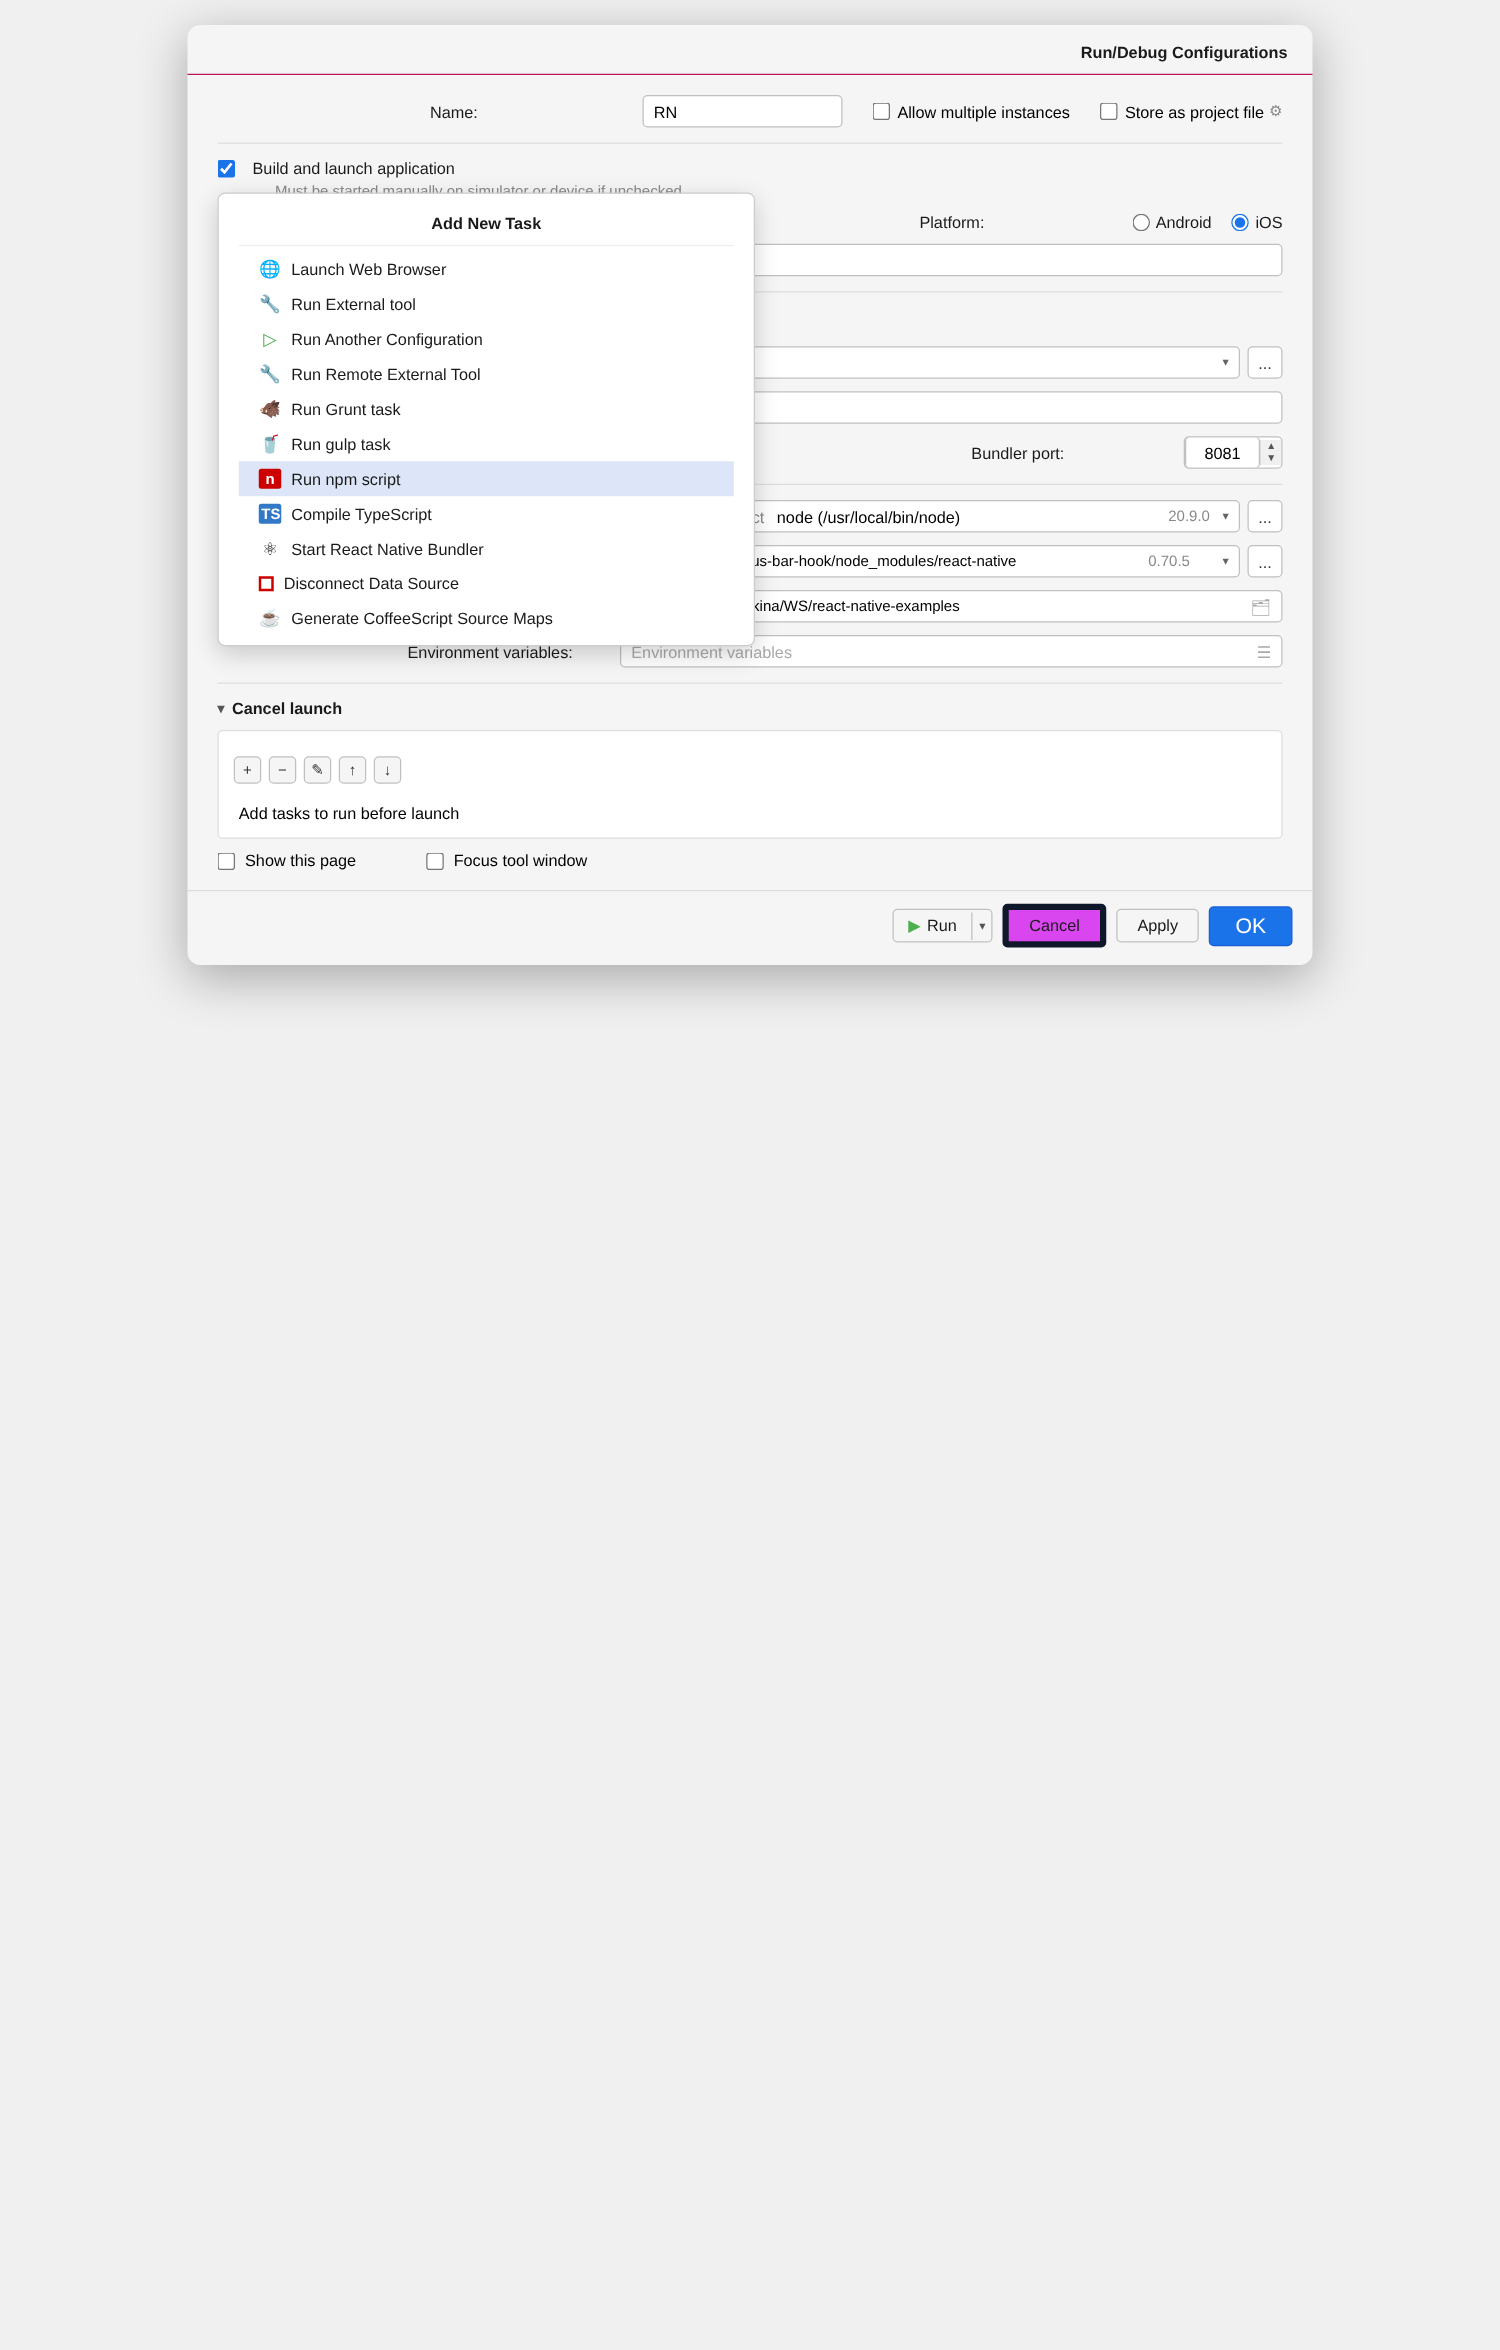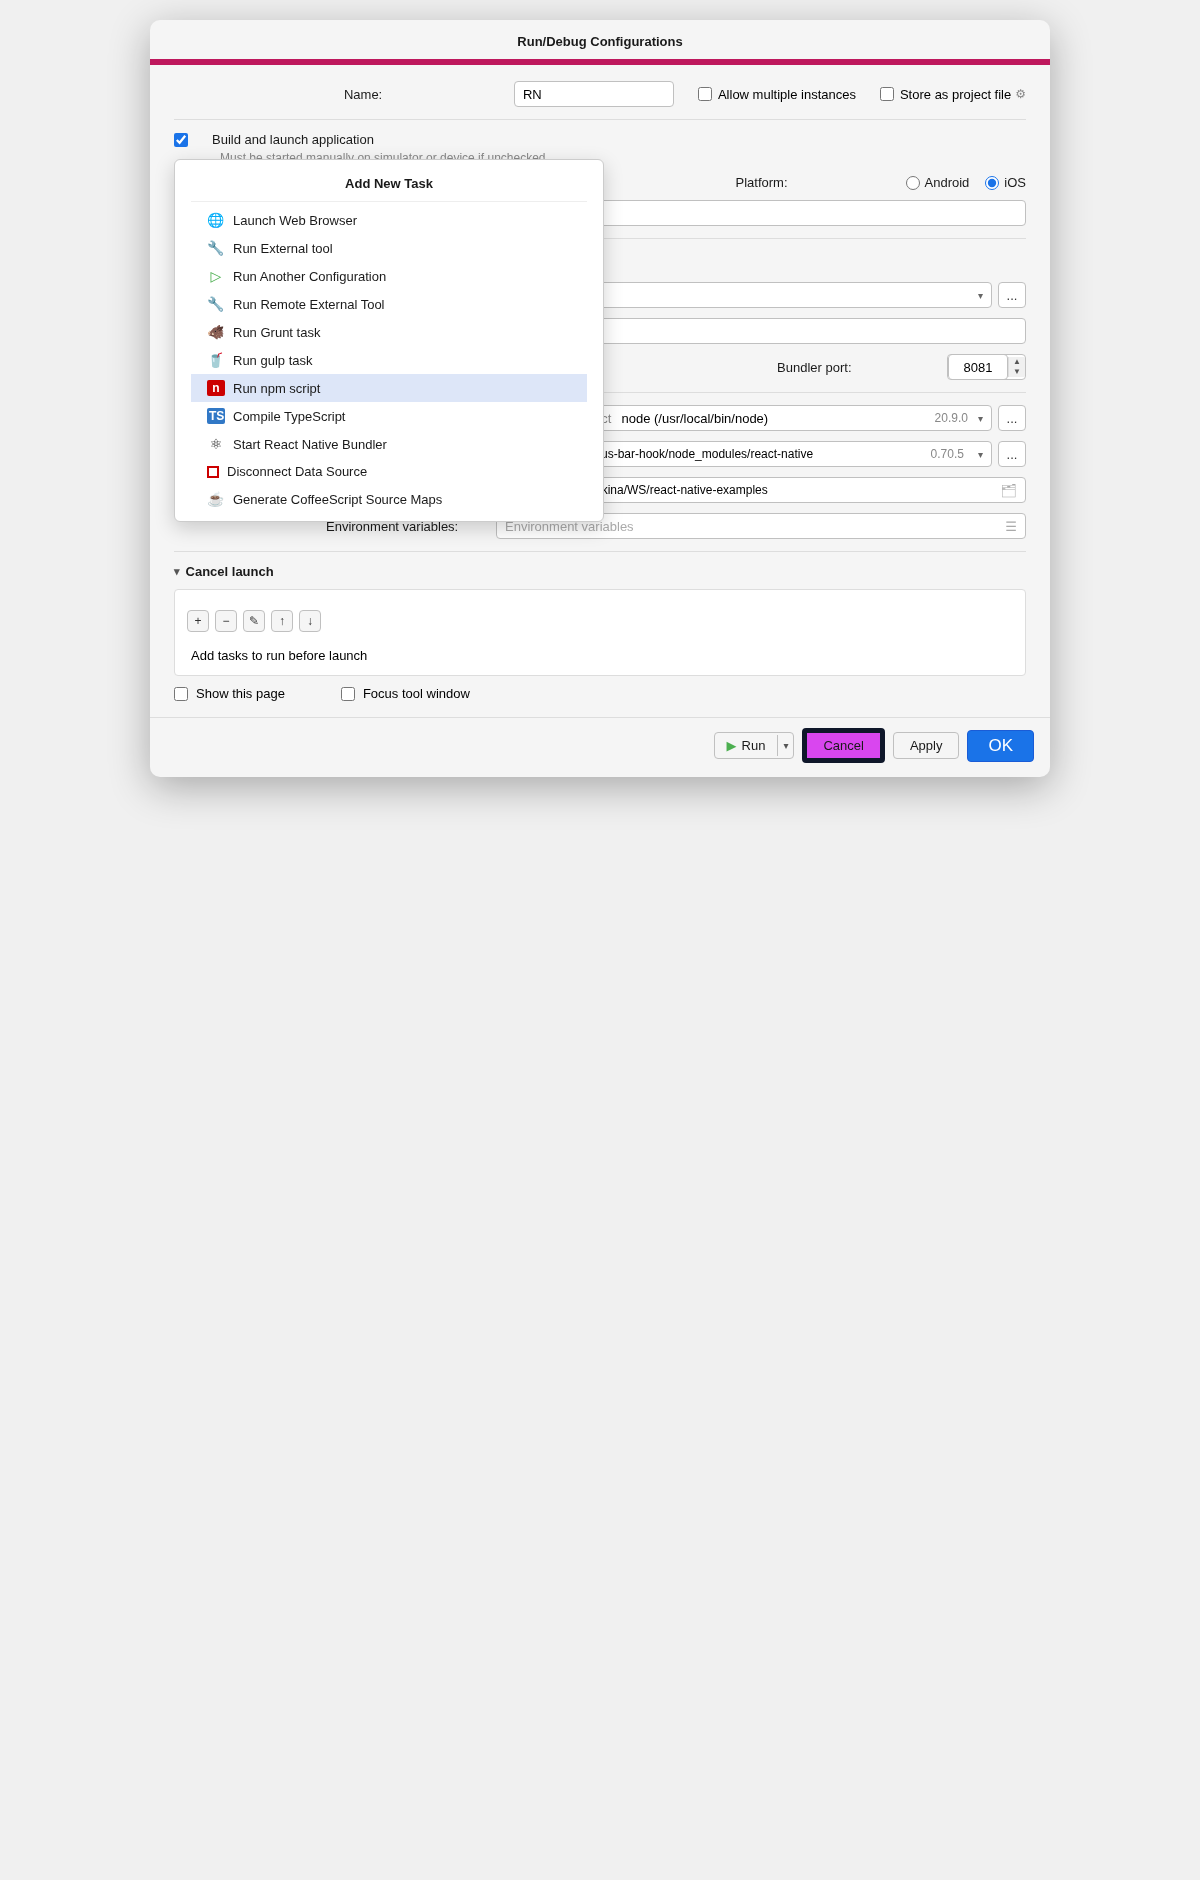--- a/index.html
+++ b/index.html
@@ -15,26 +15,26 @@
     }
     .dialog {
       background: #f5f5f5;
       border-radius: 10px;
       box-shadow: 0 10px 40px rgba(0,0,0,0.3);
       width: 900px;
       position: relative;
       overflow: visible;
     }
     .dialog-title {
-      text-align: center;
+      text-align: right;
       padding: 14px 20px 10px;
       font-size: 13px;
       font-weight: 600;
       color: #1a1a1a;
-      border-bottom: 6px solid #be185d;
+      border-bottom: 1px solid #be185d;
     }
     .dialog-body {
       padding: 16px 24px;
     }
     .form-row {
       display: flex;
       align-items: center;
       margin-bottom: 10px;
       justify-content: flex-end;
     }
@@ -58,21 +58,21 @@
       width: 568px;
     }
     input[type="checkbox"] {
       width: 14px;
       height: 14px;
       cursor: pointer;
     }
     .section-checkbox-row {
       display: flex;
       align-items: center;
-      gap: 24px;
+      gap: 14px;
       margin-bottom: 4px;
     }
     .section-desc {
       color: #888;
       font-size: 12px;
       margin-left: 46px;
       margin-bottom: 10px;
     }
     .indented-section {
       margin-left: 30px;
@@ -440,21 +440,21 @@
       </div>
       <button class="ellipsis-btn">...</button>
     </div>
 
     <div class="form-row">
       <span class="form-label">React Native package:</span>
       <div class="dropdown dropdown-medium">
         <div class="dropdown-inner">
           <span style="font-size:12px;">n-status-bar-hook/node_modules/react-native</span>
         </div>
-        <span style="color:#888; font-size:12px; margin-right:8px;">0.70.5</span>
+        <span style="color:#888; font-size:12px; margin-right:20px;">0.70.5</span>
         <span class="dropdown-arrow">▾</span>
       </div>
       <button class="ellipsis-btn">...</button>
     </div>
 
     <div class="form-row">
       <span class="form-label">Working directory:</span>
       <div class="dropdown dropdown-wide" style="justify-content:space-between;">
         <span style="font-size:12px;">/Users/varvara.zaikina/WS/react-native-examples</span>
         <span class="folder-icon">🗂</span>

